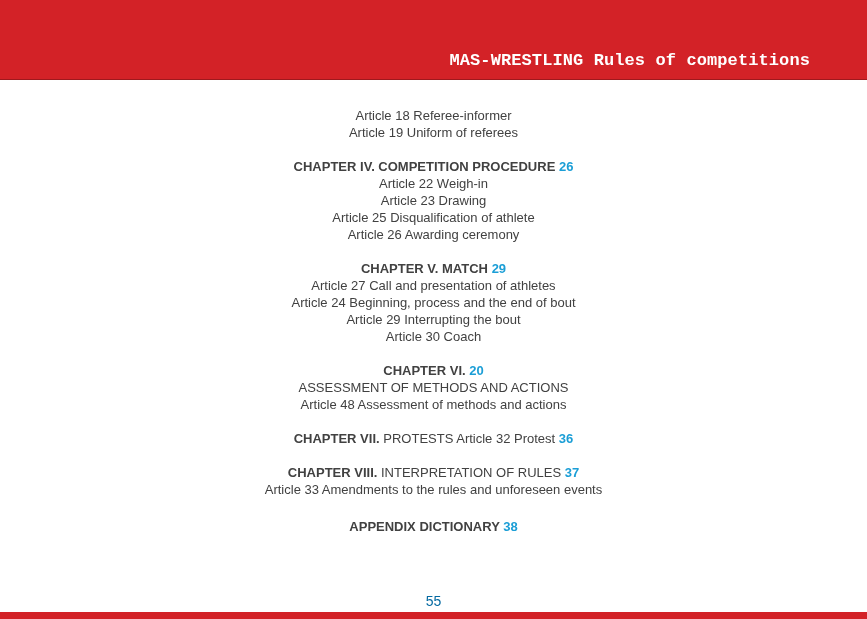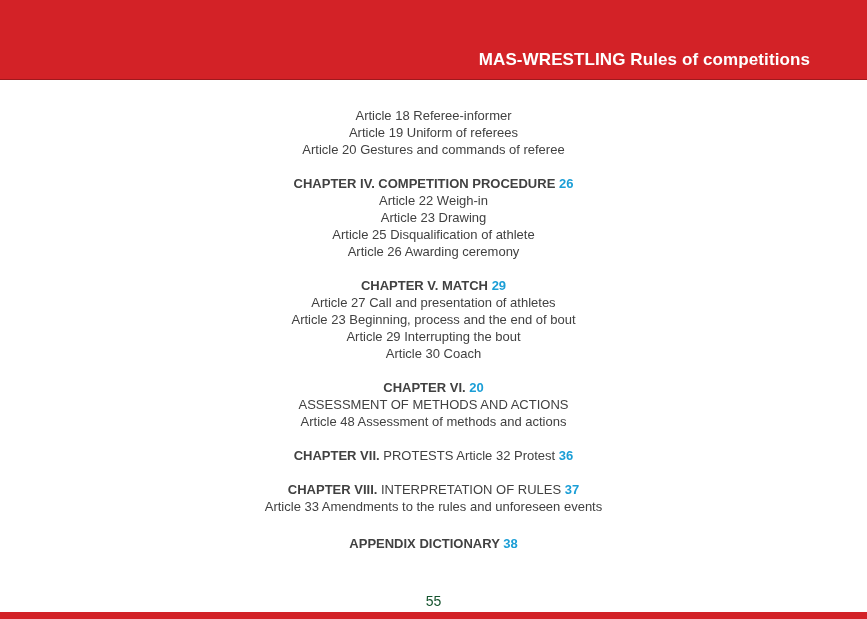--- a/index.html
+++ b/index.html
@@ -24,20 +24,21 @@
     align-items: flex-end;
     justify-content: flex-end;
     box-sizing: border-box;
     padding: 0 57px 9px 0;
   }
   .topbar .title {
     color: var(--header-text, #ffffff);
     font-size: 17px;
     font-weight: 700;
     letter-spacing: 0.1px;
+    font-family: Liberation Mono, monospace;
   }
 
   .toc {
     position: absolute;
     top: 81px; left: 0; right: 0;
     padding-top: 26px;
     text-align: center;
     color: var(--text, #414141);
     font-size: 13px;
     line-height: 17px;
@@ -51,21 +52,21 @@
     color: var(--accent-blue, #1b9ed6);
     font-weight: 700;
   }
 
   .pageno {
     position: absolute;
     bottom: 10px;
     left: 0; right: 0;
     text-align: center;
     font-size: 14px;
-    color: #14532d;
+    color: #0369a1;
   }
 
   .bottom-strip {
     position: absolute;
     bottom: 0; left: 0; right: 0;
     height: 7px;
     background: var(--brand-red, #d32227);
   }
 </style>
 </head>
@@ -74,37 +75,36 @@
 <div class="page">
 
   <header class="topbar">
     <div class="title">MAS-WRESTLING Rules of competitions</div>
   </header>
 
   <main class="toc">
 
     <div class="line">Article 18 Referee-informer</div>
     <div class="line">Article 19 Uniform of referees</div>
-    <div class="line">Article 20 Gestures and commands of referee</div>
 
     <div class="line chapter gap">
       <span class="b">CHAPTER IV. COMPETITION PROCEDURE</span>
       <span class="pagenum">26</span>
     </div>
     <div class="line">Article 22 Weigh-in</div>
     <div class="line">Article 23 Drawing</div>
     <div class="line">Article 25 Disqualification of athlete</div>
     <div class="line">Article 26 Awarding ceremony</div>
 
     <div class="line chapter gap">
       <span class="b">CHAPTER V. MATCH</span>
       <span class="pagenum">29</span>
     </div>
     <div class="line">Article 27 Call and presentation of athletes</div>
-    <div class="line">Article 23 Beginning, process and the end of bout</div>
+    <div class="line">Article 24 Beginning, process and the end of bout</div>
     <div class="line">Article 29 Interrupting the bout</div>
     <div class="line">Article 30 Coach</div>
 
     <div class="line chapter gap">
       <span class="b">CHAPTER VI.</span>
       <span class="pagenum">20</span>
     </div>
     <div class="line">ASSESSMENT OF METHODS AND ACTIONS</div>
     <div class="line">Article 48 Assessment of methods and actions</div>
 

